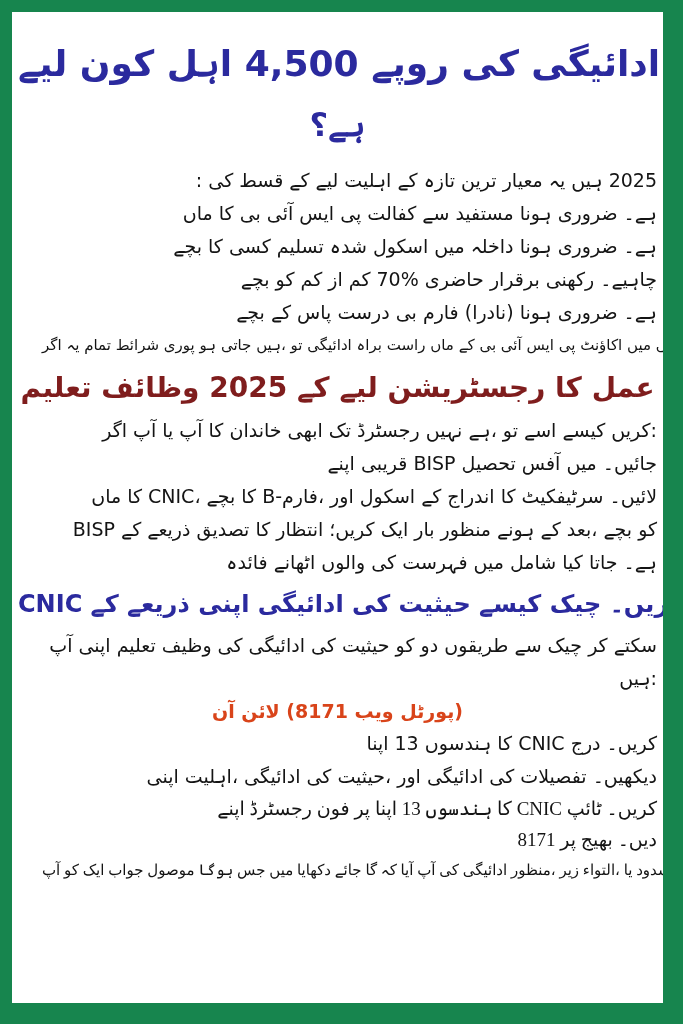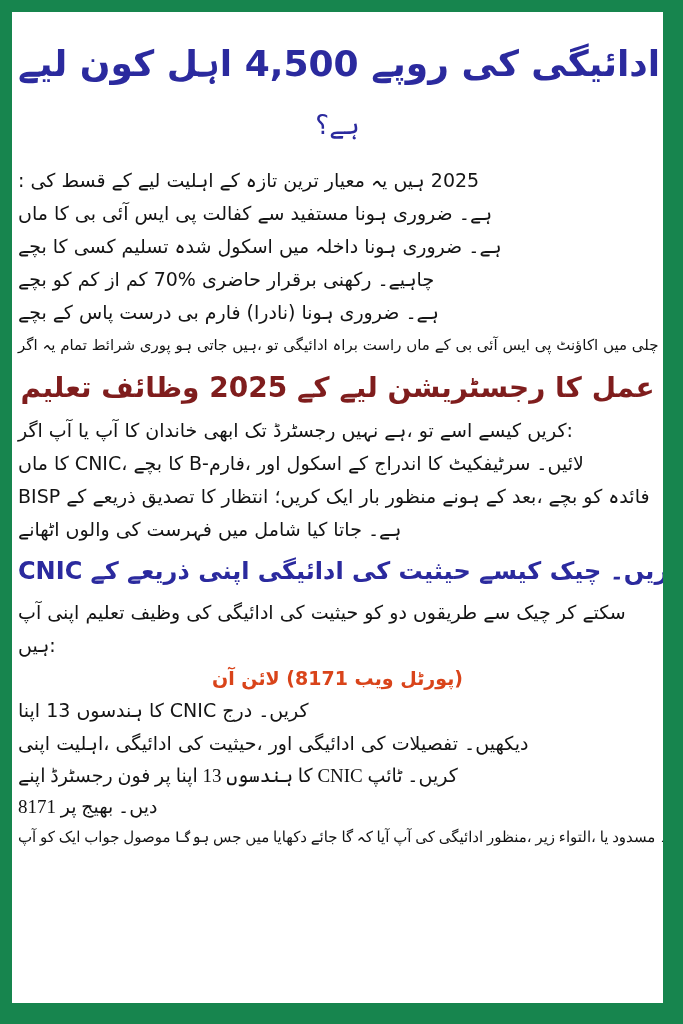--- a/index.html
+++ b/index.html
@@ -12,30 +12,30 @@
     border-top-width:12px; border-left-width:12px;
     border-right-width:20px; border-bottom-width:21px;
     overflow:hidden;
     font-family:"DejaVu Sans", sans-serif;
     color:#141414;
   }
   .content { padding:12px 6px 0 6px; text-align:center; }
   .w { unicode-bidi:isolate; }
   .line {
     font-size:19px; line-height:33px;
-    text-align:left; color:#141414;
+    text-align:right; color:#141414;margin-left:24px;
   }
   .fitline { white-space:nowrap; font-size:15px; }
   .title1 {
     color:#2B2A9E; font-size:36px; line-height:60px;
     font-weight:bold; white-space:nowrap; margin-top:10px;
   }
   .title2 {
-    color:#2B2A9E; font-size:26px; line-height:62px;
-    font-weight:normal; margin-bottom:8px;
+    color:#2B2A9E; font-size:32px; line-height:62px;
+    font-weight:bold; margin-bottom:8px;
   }
   .h2 {
     color:#7f1d1d; font-size:28px; line-height:52px;
     font-weight:bold; white-space:nowrap;
   }
   .h3 {
     color:#2B2A9E; font-size:24px; line-height:50px;
     font-weight:bold; white-space:nowrap;
   }
   .redsub {
@@ -56,20 +56,21 @@
     <div class="line"><span class="w" dir="ltr">:</span> <span class="w" dir="ltr">کی</span> <span class="w" dir="ltr">قسط</span> <span class="w" dir="ltr">کے</span> <span class="w" dir="ltr">لیے</span> <span class="w" dir="ltr">اہلیت</span> <span class="w" dir="ltr">کے</span> <span class="w" dir="ltr">تازہ</span> <span class="w" dir="ltr">ترین</span> <span class="w" dir="ltr">معیار</span> <span class="w" dir="ltr">یہ</span> <span class="w" dir="ltr">ہیں</span> <span class="w" dir="ltr">2025</span></div>
     <div class="line"><span class="w" dir="ltr">ماں</span> <span class="w" dir="ltr">کا</span> <span class="w" dir="ltr">بی</span> <span class="w" dir="ltr">آئی</span> <span class="w" dir="ltr">ایس</span> <span class="w" dir="ltr">پی</span> <span class="w" dir="ltr">کفالت</span> <span class="w" dir="ltr">سے</span> <span class="w" dir="ltr">مستفید</span> <span class="w" dir="ltr">ہونا</span> <span class="w" dir="ltr">ضروری</span> <span class="w" dir="ltr">ہے۔</span></div>
     <div class="line"><span class="w" dir="ltr">بچے</span> <span class="w" dir="ltr">کا</span> <span class="w" dir="ltr">کسی</span> <span class="w" dir="ltr">تسلیم</span> <span class="w" dir="ltr">شدہ</span> <span class="w" dir="ltr">اسکول</span> <span class="w" dir="ltr">میں</span> <span class="w" dir="ltr">داخلہ</span> <span class="w" dir="ltr">ہونا</span> <span class="w" dir="ltr">ضروری</span> <span class="w" dir="ltr">ہے۔</span></div>
     <div class="line"><span class="w" dir="ltr">بچے</span> <span class="w" dir="ltr">کو</span> <span class="w" dir="ltr">کم</span> <span class="w" dir="ltr">از</span> <span class="w" dir="ltr">کم</span> <span class="w" dir="ltr">70%</span> <span class="w" dir="ltr">حاضری</span> <span class="w" dir="ltr">برقرار</span> <span class="w" dir="ltr">رکھنی</span> <span class="w" dir="ltr">چاہیے۔</span></div>
     <div class="line"><span class="w" dir="ltr">بچے</span> <span class="w" dir="ltr">کے</span> <span class="w" dir="ltr">پاس</span> <span class="w" dir="ltr">درست</span> <span class="w" dir="ltr">بی</span> <span class="w" dir="ltr">فارم</span> <span class="w" dir="ltr">(نادرا)</span> <span class="w" dir="ltr">ہونا</span> <span class="w" dir="ltr">ضروری</span> <span class="w" dir="ltr">ہے۔</span></div>
     <div class="line fitline"><span class="w" dir="ltr">اگر</span> <span class="w" dir="ltr">یہ</span> <span class="w" dir="ltr">تمام</span> <span class="w" dir="ltr">شرائط</span> <span class="w" dir="ltr">پوری</span> <span class="w" dir="ltr">ہو</span> <span class="w" dir="ltr">جاتی</span> <span class="w" dir="ltr">ہیں،</span> <span class="w" dir="ltr">تو</span> <span class="w" dir="ltr">ادائیگی</span> <span class="w" dir="ltr">براہ</span> <span class="w" dir="ltr">راست</span> <span class="w" dir="ltr">ماں</span> <span class="w" dir="ltr">کے</span> <span class="w" dir="ltr">بی</span> <span class="w" dir="ltr">آئی</span> <span class="w" dir="ltr">ایس</span> <span class="w" dir="ltr">پی</span> <span class="w" dir="ltr">اکاؤنٹ</span> <span class="w" dir="ltr">میں</span> <span class="w" dir="ltr">چلی</span> <span class="w" dir="ltr">جانی</span> </div>
 
     <div class="h2"><span class="w" dir="ltr">تعلیم</span> <span class="w" dir="ltr">وظائف</span> <span class="w" dir="ltr">2025</span> <span class="w" dir="ltr">کے</span> <span class="w" dir="ltr">لیے</span> <span class="w" dir="ltr">رجسٹریشن</span> <span class="w" dir="ltr">کا</span> <span class="w" dir="ltr">عمل</span></div>
 
     <div class="line"><span class="w" dir="ltr">اگر</span> <span class="w" dir="ltr">آپ</span> <span class="w" dir="ltr">یا</span> <span class="w" dir="ltr">آپ</span> <span class="w" dir="ltr">کا</span> <span class="w" dir="ltr">خاندان</span> <span class="w" dir="ltr">ابھی</span> <span class="w" dir="ltr">تک</span> <span class="w" dir="ltr">رجسٹرڈ</span> <span class="w" dir="ltr">نہیں</span> <span class="w" dir="ltr">ہے،</span> <span class="w" dir="ltr">تو</span> <span class="w" dir="ltr">اسے</span> <span class="w" dir="ltr">کیسے</span> <span class="w" dir="ltr">کریں:</span></div>
+    <div class="line"><span class="w" dir="ltr">اپنے</span> <span class="w" dir="ltr">قریبی</span> <span class="w" dir="ltr">BISP</span> <span class="w" dir="ltr">تحصیل</span> <span class="w" dir="ltr">آفس</span> <span class="w" dir="ltr">میں</span> <span class="w" dir="ltr">جائیں۔</span></div>
     <div class="line"><span class="w" dir="ltr">ماں</span> <span class="w" dir="ltr">کا</span> <span class="w" dir="ltr">CNIC،</span> <span class="w" dir="ltr">بچے</span> <span class="w" dir="ltr">کا</span> <span class="w" dir="ltr">B-فارم،</span> <span class="w" dir="ltr">اور</span> <span class="w" dir="ltr">اسکول</span> <span class="w" dir="ltr">کے</span> <span class="w" dir="ltr">اندراج</span> <span class="w" dir="ltr">کا</span> <span class="w" dir="ltr">سرٹیفکیٹ</span> <span class="w" dir="ltr">لائیں۔</span></div>
     <div class="line"><span class="w" dir="ltr">BISP</span> <span class="w" dir="ltr">کے</span> <span class="w" dir="ltr">ذریعے</span> <span class="w" dir="ltr">تصدیق</span> <span class="w" dir="ltr">کا</span> <span class="w" dir="ltr">انتظار</span> <span class="w" dir="ltr">کریں؛</span> <span class="w" dir="ltr">ایک</span> <span class="w" dir="ltr">بار</span> <span class="w" dir="ltr">منظور</span> <span class="w" dir="ltr">ہونے</span> <span class="w" dir="ltr">کے</span> <span class="w" dir="ltr">بعد،</span> <span class="w" dir="ltr">بچے</span> <span class="w" dir="ltr">کو</span> <span class="w" dir="ltr">فائدہ</span> <span class="w" dir="ltr">اٹھانے</span> <span class="w" dir="ltr">والوں</span> <span class="w" dir="ltr">کی</span> <span class="w" dir="ltr">فہرست</span> <span class="w" dir="ltr">میں</span> <span class="w" dir="ltr">شامل</span> <span class="w" dir="ltr">کیا</span> <span class="w" dir="ltr">جاتا</span> <span class="w" dir="ltr">ہے۔</span></div>
 
     <div class="h3"><span class="w" dir="ltr">CNIC</span> <span class="w" dir="ltr">کے</span> <span class="w" dir="ltr">ذریعے</span> <span class="w" dir="ltr">اپنی</span> <span class="w" dir="ltr">ادائیگی</span> <span class="w" dir="ltr">کی</span> <span class="w" dir="ltr">حیثیت</span> <span class="w" dir="ltr">کیسے</span> <span class="w" dir="ltr">چیک</span> <span class="w" dir="ltr">کریں۔</span></div>
 
     <div class="line"><span class="w" dir="ltr">آپ</span> <span class="w" dir="ltr">اپنی</span> <span class="w" dir="ltr">تعلیم</span> <span class="w" dir="ltr">وظیف</span> <span class="w" dir="ltr">کی</span> <span class="w" dir="ltr">ادائیگی</span> <span class="w" dir="ltr">کی</span> <span class="w" dir="ltr">حیثیت</span> <span class="w" dir="ltr">کو</span> <span class="w" dir="ltr">دو</span> <span class="w" dir="ltr">طریقوں</span> <span class="w" dir="ltr">سے</span> <span class="w" dir="ltr">چیک</span> <span class="w" dir="ltr">کر</span> <span class="w" dir="ltr">سکتے</span> <span class="w" dir="ltr">ہیں:</span></div>
 
     <div class="redsub"><span class="w" dir="ltr">آن</span> <span class="w" dir="ltr">لائن</span> <span class="w" dir="ltr">(8171</span> <span class="w" dir="ltr">ویب</span> <span class="w" dir="ltr">پورٹل)</span></div>
 
     <div class="line"><span class="w" dir="ltr">اپنا</span> <span class="w" dir="ltr">13</span> <span class="w" dir="ltr">ہندسوں</span> <span class="w" dir="ltr">کا</span> <span class="w" dir="ltr">CNIC</span> <span class="w" dir="ltr">درج</span> <span class="w" dir="ltr">کریں۔</span></div>

